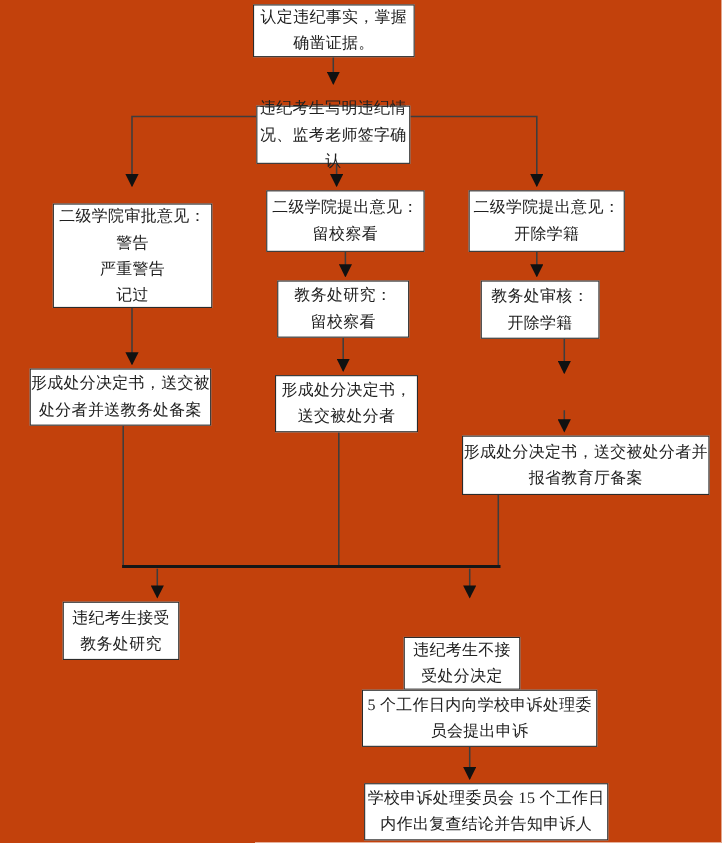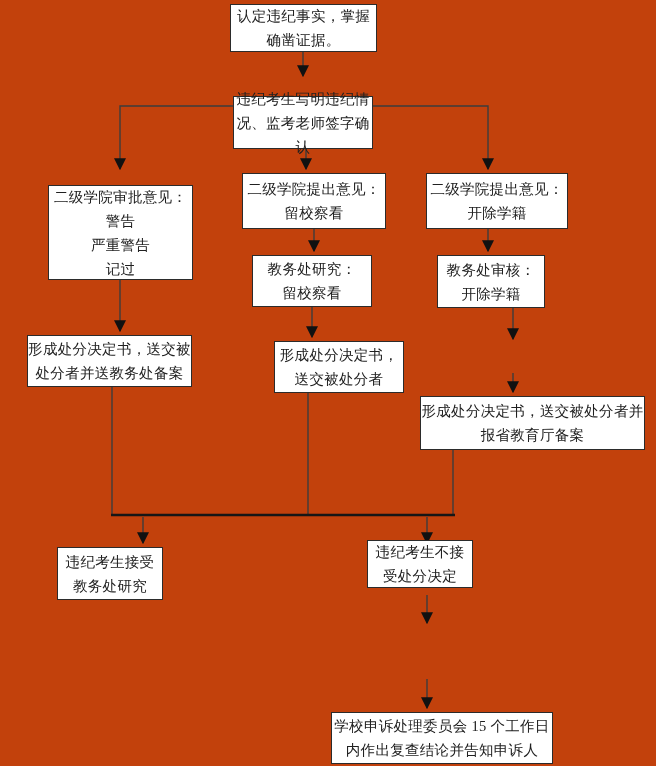--- a/index.html
+++ b/index.html
@@ -27,25 +27,25 @@
   }
   
   #n-identify          {left:230px;top:4px;  width:147px;height:48px;}
   #n-confirm           {left:233px;top:96px; width:140px;height:53px;}
   #n-college-warning   {left:48px; top:173px;width:145px;height:95px;margin-top:12px;}
   #n-college-probation {left:242px;top:173px;width:144px;height:56px;}
   #n-college-expulsion {left:426px;top:173px;width:142px;height:56px;}
   #n-academic-research {left:252px;top:255px;width:120px;height:52px;}
   #n-academic-review   {left:437px;top:255px;width:108px;height:53px;}
   #n-decision-left     {left:27px; top:335px;width:165px;height:52px;}
-  #n-decision-mid      {left:250px;top:341px;width:130px;height:52px;margin-left:24px;}
+  #n-decision-mid      {left:250px;top:341px;width:130px;height:52px;}
   #n-president-meeting {left:425px;top:343px;width:215px;height:30px;}
   #n-decision-right    {left:420px;top:396px;width:225px;height:54px;}
   #n-accept            {left:57px; top:547px;width:106px;height:53px;}
-  #n-reject            {left:367px;top:540px;width:106px;height:48px;}
+  #n-reject            {left:367px;top:579px;width:106px;height:48px;}
   #n-appeal            {left:329px;top:627px;width:214px;height:52px;}
   #n-review-result     {left:331px;top:712px;width:222px;height:52px;text-align:center;}
 </style>
 </head>
 <body>
 
 <div class="canvas">
 
   <svg class="lines" width="656" height="766" viewBox="0 0 656 766" fill="none" stroke="#3d3d3d" stroke-width="1.4">
     <defs>
@@ -93,16 +93,18 @@
   <div class="node" id="n-decision-left">形成处分决定书，送交被
 处分者并送教务处备案</div>
   <div class="node" id="n-decision-mid">形成处分决定书，
 送交被处分者</div>
   <div class="node" id="n-decision-right">形成处分决定书，送交被处分者并
 报省教育厅备案</div>
   <div class="node" id="n-accept">违纪考生接受
 教务处研究</div>
   <div class="node" id="n-reject">违纪考生不接
 受处分决定</div>
+  <div class="node" id="n-appeal">5 个工作日内向学校申诉处理委
+员会提出申诉</div>
   <div class="node" id="n-review-result">学校申诉处理委员会 15 个工作日
 内作出复查结论并告知申诉人</div>
 
 </div>
 
 </body></html>

